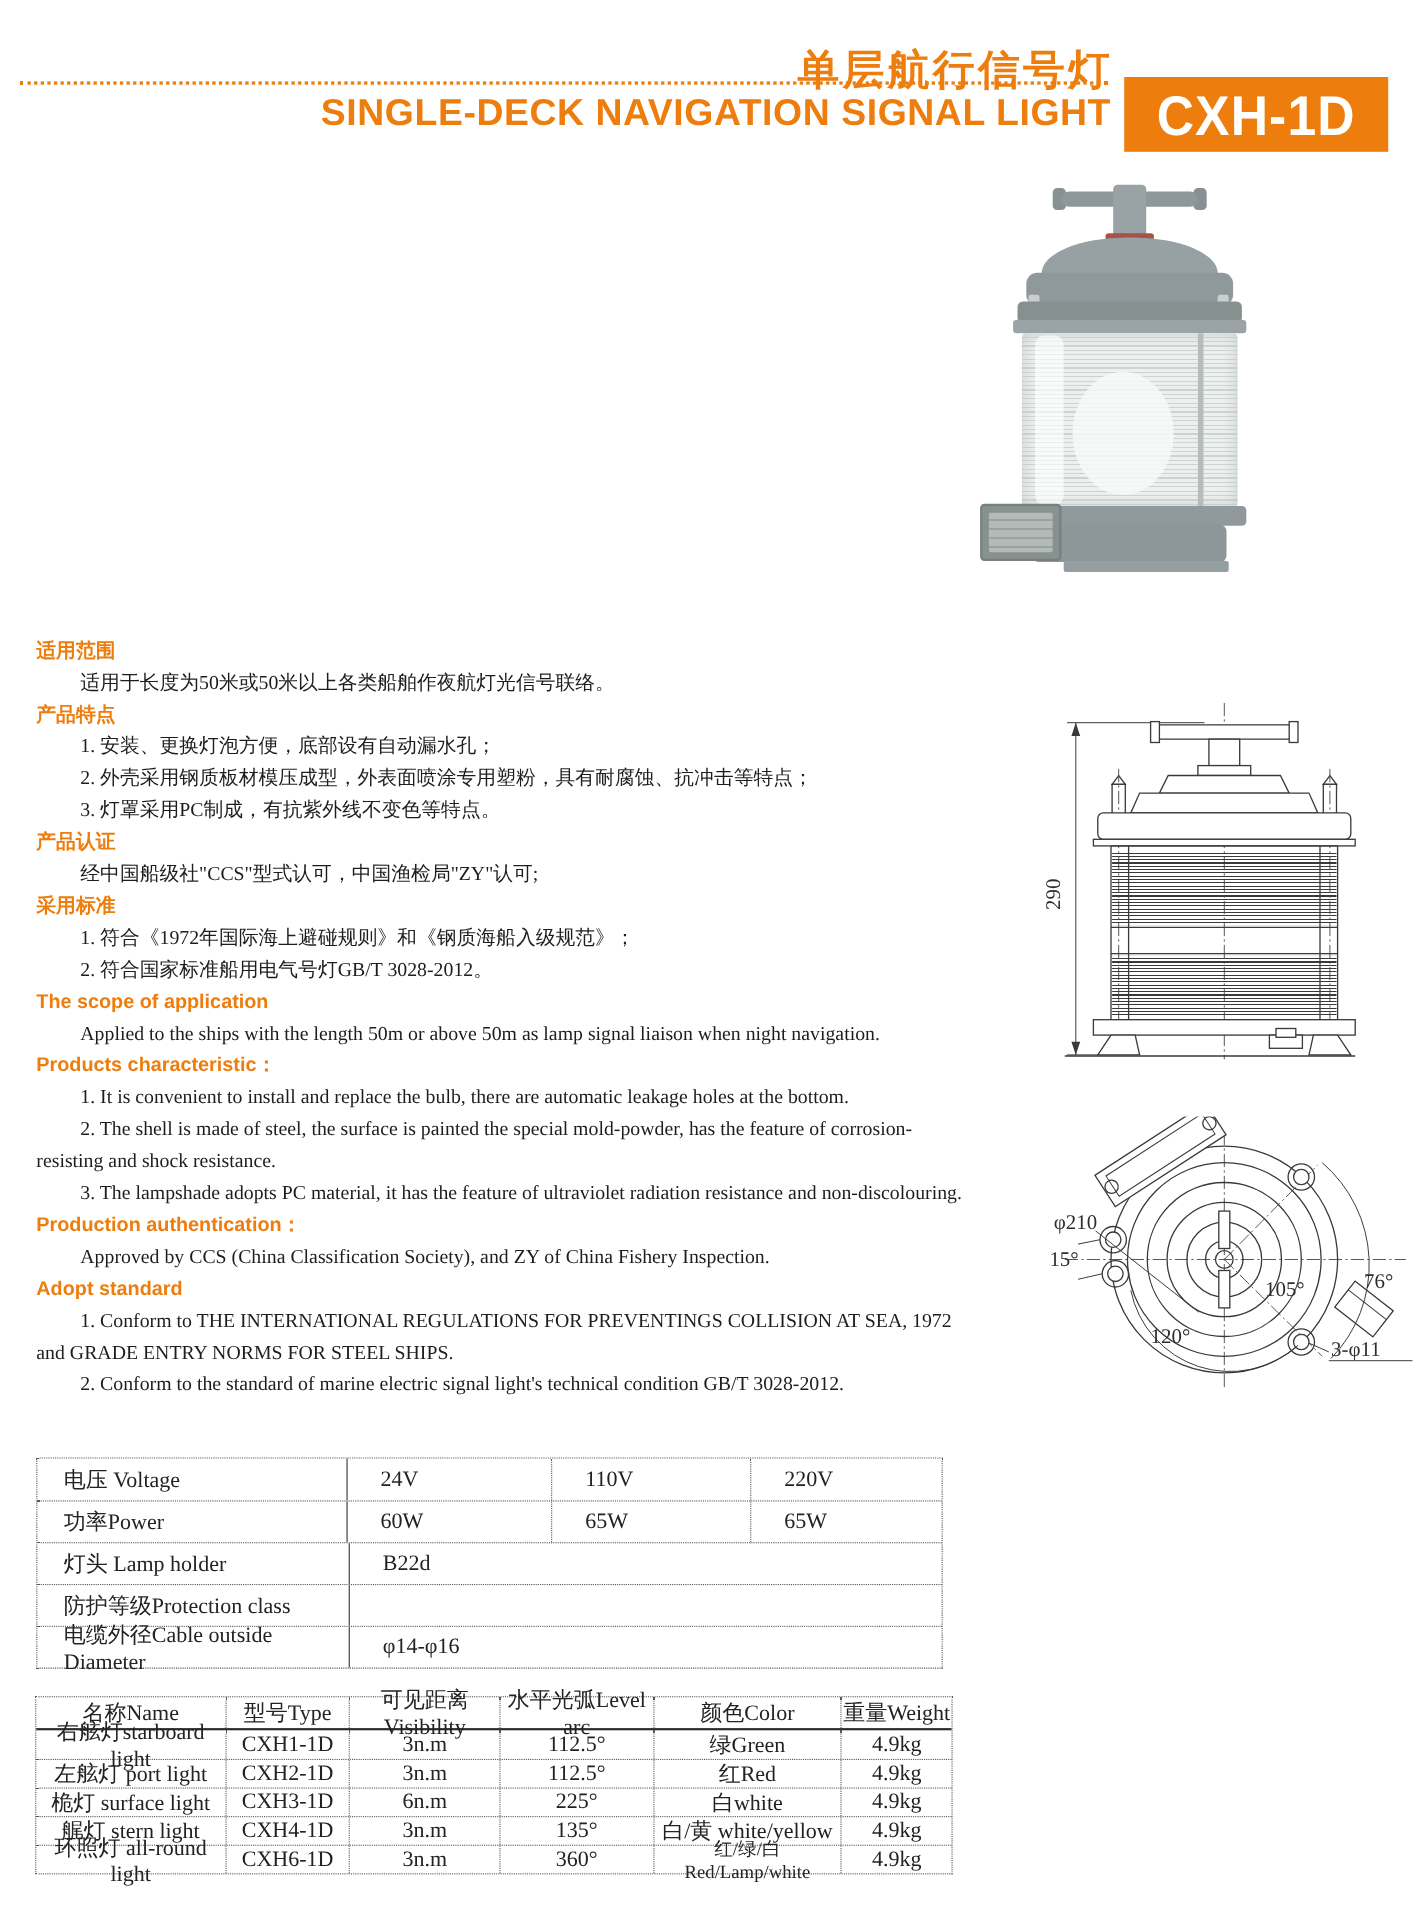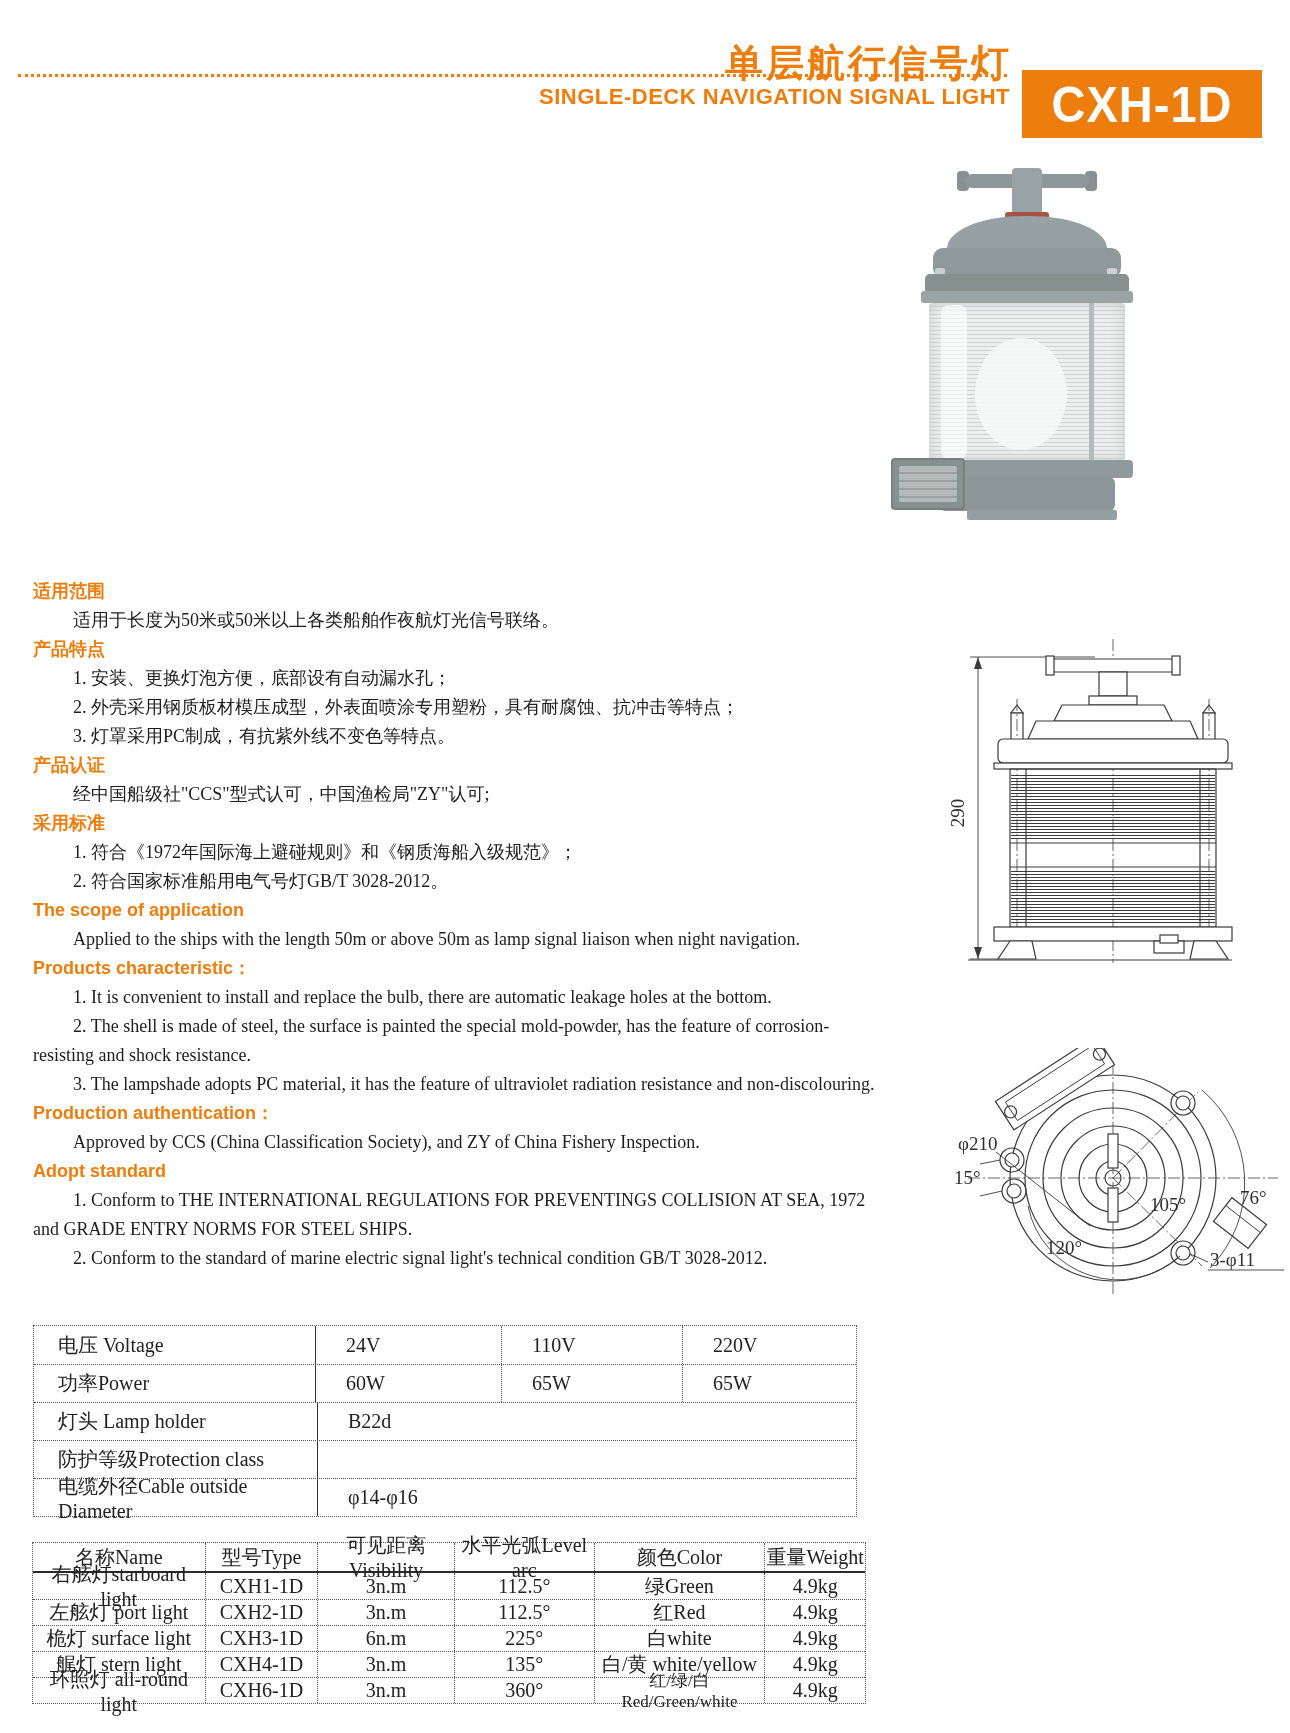--- a/index.html
+++ b/index.html
@@ -6,21 +6,21 @@
   html,body { background:#ffffff; }
   body { font-family:"Liberation Serif", serif; color:#222; }
   #page { position:relative; width:1290px; height:1733px; background:#fff; overflow:hidden; }
 
   
   .zh-title { position:absolute; top:38px; right:278px; font-family:"Liberation Sans",sans-serif;
               font-weight:bold; font-size:38px; letter-spacing:3px; color:#ED7D0D; }
   .header-rule { position:absolute; left:18px; top:60px; width:989px; height:17px;
                  border-bottom:3px dotted #ED7D0D; }
   .en-title { position:absolute; top:84px; right:280px; font-family:"Liberation Sans",sans-serif;
-              font-weight:bold; font-size:22px; color:#ED7D0D; letter-spacing:0.5px; }
+              font-weight:bold; font-size:34px; color:#ED7D0D; letter-spacing:0.5px; }
   .model-box { position:absolute; left:1022px; top:70px; width:240px; height:68px; background:#ED7D0D;
                display:flex; align-items:center; justify-content:center; }
   .model-box span { font-family:"Liberation Sans",sans-serif; font-weight:bold; font-size:47px;
                     color:#fff; letter-spacing:1px; transform:scaleY(1.08); }
 
   
   .content { position:absolute; left:33px; top:577px; width:845px; }
   .zh-h, .en-h { font-family:"Liberation Sans",sans-serif; font-weight:bold; font-size:18px;
                  color:#ED7D0D; line-height:29px; }
   .zh-p, .en-p { font-size:18px; line-height:29px; color:#1d1d1d; text-indent:40px; }
@@ -75,21 +75,21 @@
   .ph-plate-in { left:24px; top:306px; width:58px; height:36px;
                  background:repeating-linear-gradient(to bottom, #b3bab8 0 6px, #9aa3a1 6px 8px); border-radius:2px; }
   .ph-foot { left:92px; top:350px; width:150px; height:10px; background:#959fa1; border-radius:2px; }
 
   
   .side-view { position:absolute; left:940px; top:635px; width:300px; height:330px; }
   .side-view .ribs1 { position:absolute; left:71px; top:138px; width:204px; height:68px;
         background:repeating-linear-gradient(to bottom, rgba(0,0,0,0) 0 2px, #3a3a3a 2px 3px); }
   .side-view .ribs2 { position:absolute; left:71px; top:234px; width:204px; height:56px;
         background:repeating-linear-gradient(to bottom, rgba(0,0,0,0) 0 2px, #3a3a3a 2px 3px); }
-  .top-view { position:absolute; left:940px; top:1048px; width:350px; height:250px; }
+  .top-view { position:absolute; left:940px; top:1015px; width:350px; height:250px; }
   svg .ln { stroke:#3a3a3a; stroke-width:1.2; fill:none; }
   svg .fw { stroke:#3a3a3a; stroke-width:1.2; fill:#ffffff; }
   svg .cdash { stroke:#555; stroke-width:0.9; fill:none; stroke-dasharray:12 3 2 3; }
   svg .thin { stroke:#3a3a3a; stroke-width:0.9; fill:none; }
   svg text { font-family:"Liberation Serif",serif; font-size:19px; fill:#2e2e2e; }
   svg .arrow { fill:#3a3a3a; stroke:none; }
 </style>
 </head>
 <body>
 
@@ -328,18 +328,18 @@
       <div class="mt-cell c2">3n.m</div>
       <div class="mt-cell c3">135°</div>
       <div class="mt-cell c4">白/黄 white/yellow</div>
       <div class="mt-cell c5">4.9kg</div>
     </div>
     <div class="mt-row">
       <div class="mt-cell c0">环照灯 all-round light</div>
       <div class="mt-cell c1">CXH6-1D</div>
       <div class="mt-cell c2">3n.m</div>
       <div class="mt-cell c3">360°</div>
-      <div class="mt-cell c4 small">红/绿/白 Red/Green/white</div>
+      <div class="mt-cell c4 small">红/绿/白 Red/Lamp/white</div>
       <div class="mt-cell c5">4.9kg</div>
     </div>
   </div>
 
 </div>
 
 </body></html>

